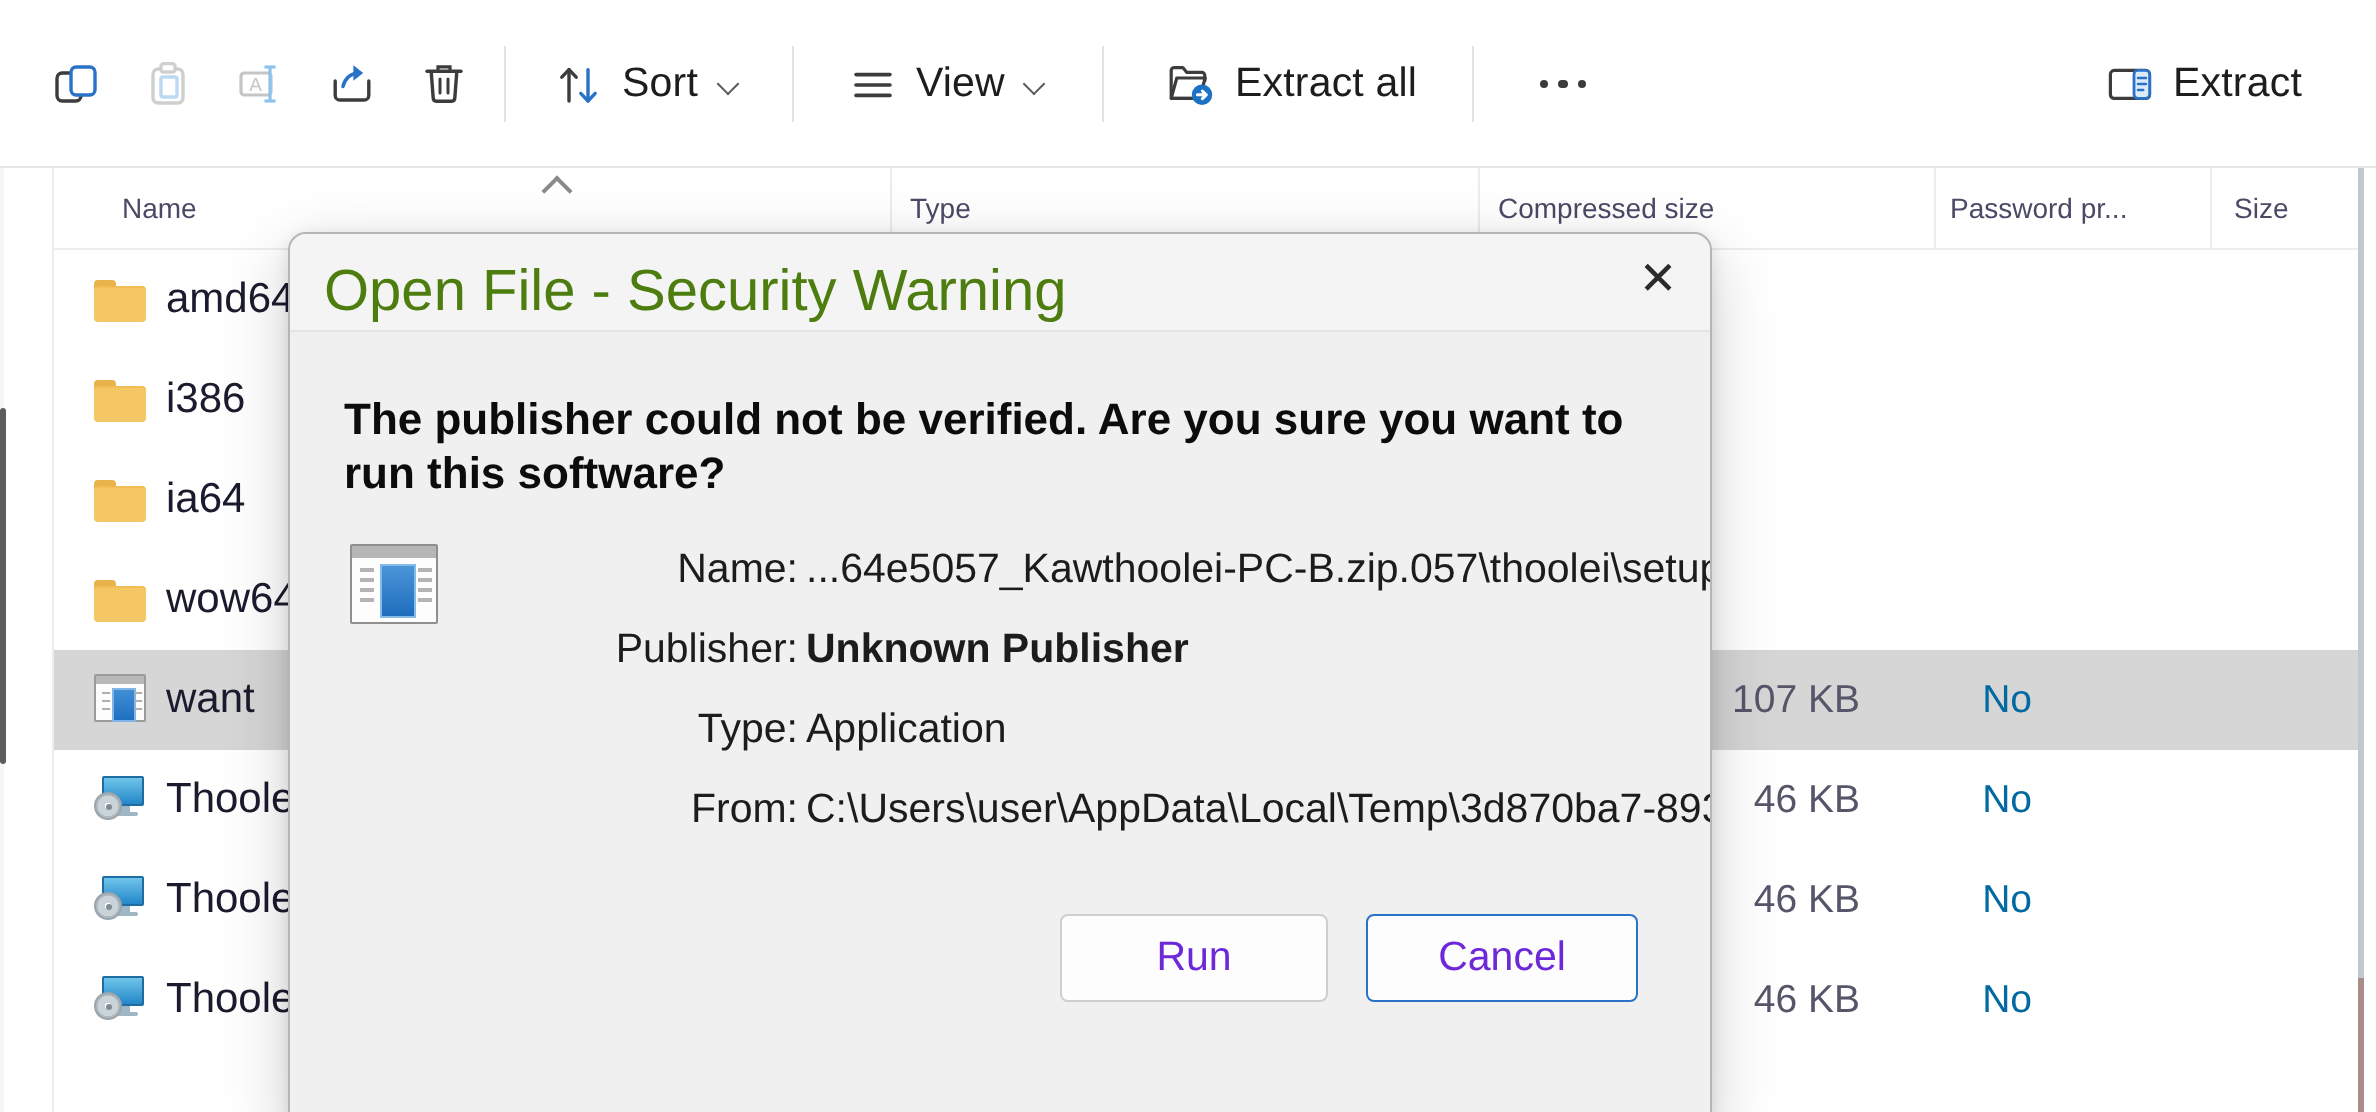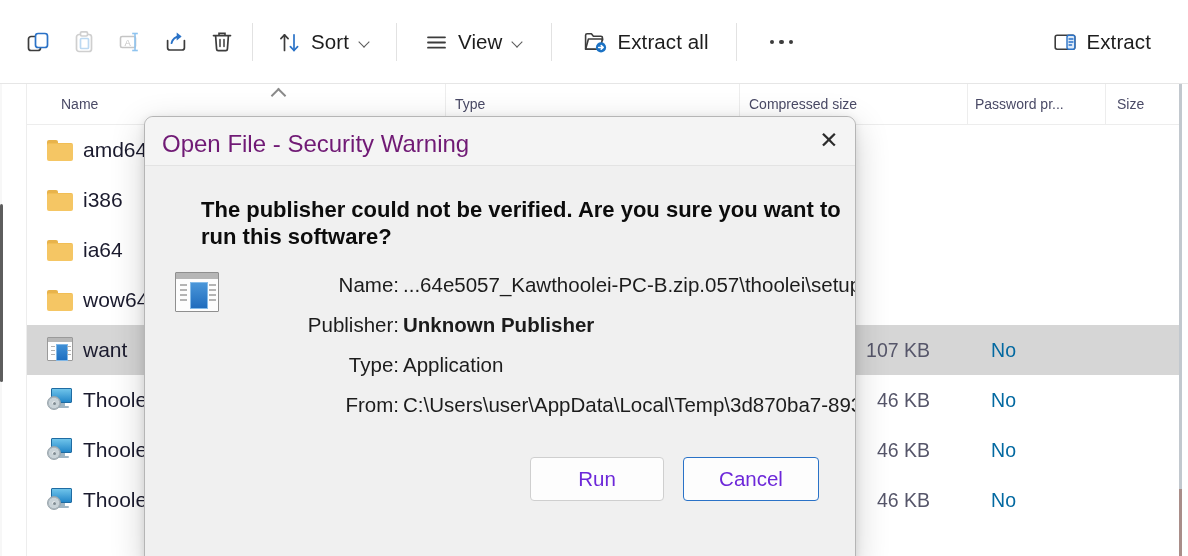--- a/index.html
+++ b/index.html
@@ -113,30 +113,30 @@
     border-radius:9px 9px 0 0;
     box-sizing:border-box;
     box-shadow:0 10px 34px rgba(0,0,0,.19), 0 2px 8px rgba(0,0,0,.10);
     overflow:hidden;
   }
   .dlg-title{
     position:absolute;left:0;top:0;right:0;height:48px;background:#f4f4f4;
     border-bottom:1px solid #e3e3e3;border-radius:8px 8px 0 0;
   }
   .dlg-title-text{
-    position:absolute;left:17px;top:13px;font-size:24px;color:#701a75;white-space:nowrap;
+    position:absolute;left:17px;top:13px;font-size:29px;color:#4d7c0f;white-space:nowrap;
   }
   .dlg-close{
     position:absolute;right:0;top:0;width:52px;height:47px;display:flex;align-items:center;justify-content:center;
   }
   .dlg-close span{font-size:23px;color:#2b2b2b;line-height:1;font-family:"DejaVu Sans",sans-serif;}
 
   .dlg-head{
     position:absolute;left:27px;top:79px;width:660px;
-    font-size:22px;font-weight:bold;color:#0c0c0c;line-height:1.23;margin-left:29px;
+    font-size:22px;font-weight:bold;color:#0c0c0c;line-height:1.23;
   }
   .dlg-bigicon{position:absolute;left:30px;top:155px;width:44px;height:40px;}
   .ic-exe-lg{position:relative;width:44px;height:40px;background:#fdfdfd;border:1.6px solid #8f8f8f;border-radius:1px;box-sizing:border-box;}
   .ic-exe-lg .bar{position:absolute;left:0;right:0;top:0;height:6px;background:#b6b6b6;}
   .ic-exe-lg .pg{position:absolute;left:14px;top:9px;width:16px;height:25px;background:linear-gradient(#4a96d9,#1f6cbd);border:1px solid #85bbe8;}
   .ic-exe-lg .ln{position:absolute;width:7px;height:2px;background:#b4b4b4;}
 
   .fields{position:absolute;left:0;top:156px;width:712px;}
   .f-row{position:relative;height:40px;}
   .f-lbl{position:absolute;right:458px;font-size:20.5px;color:#1c1c1c;white-space:nowrap;}

